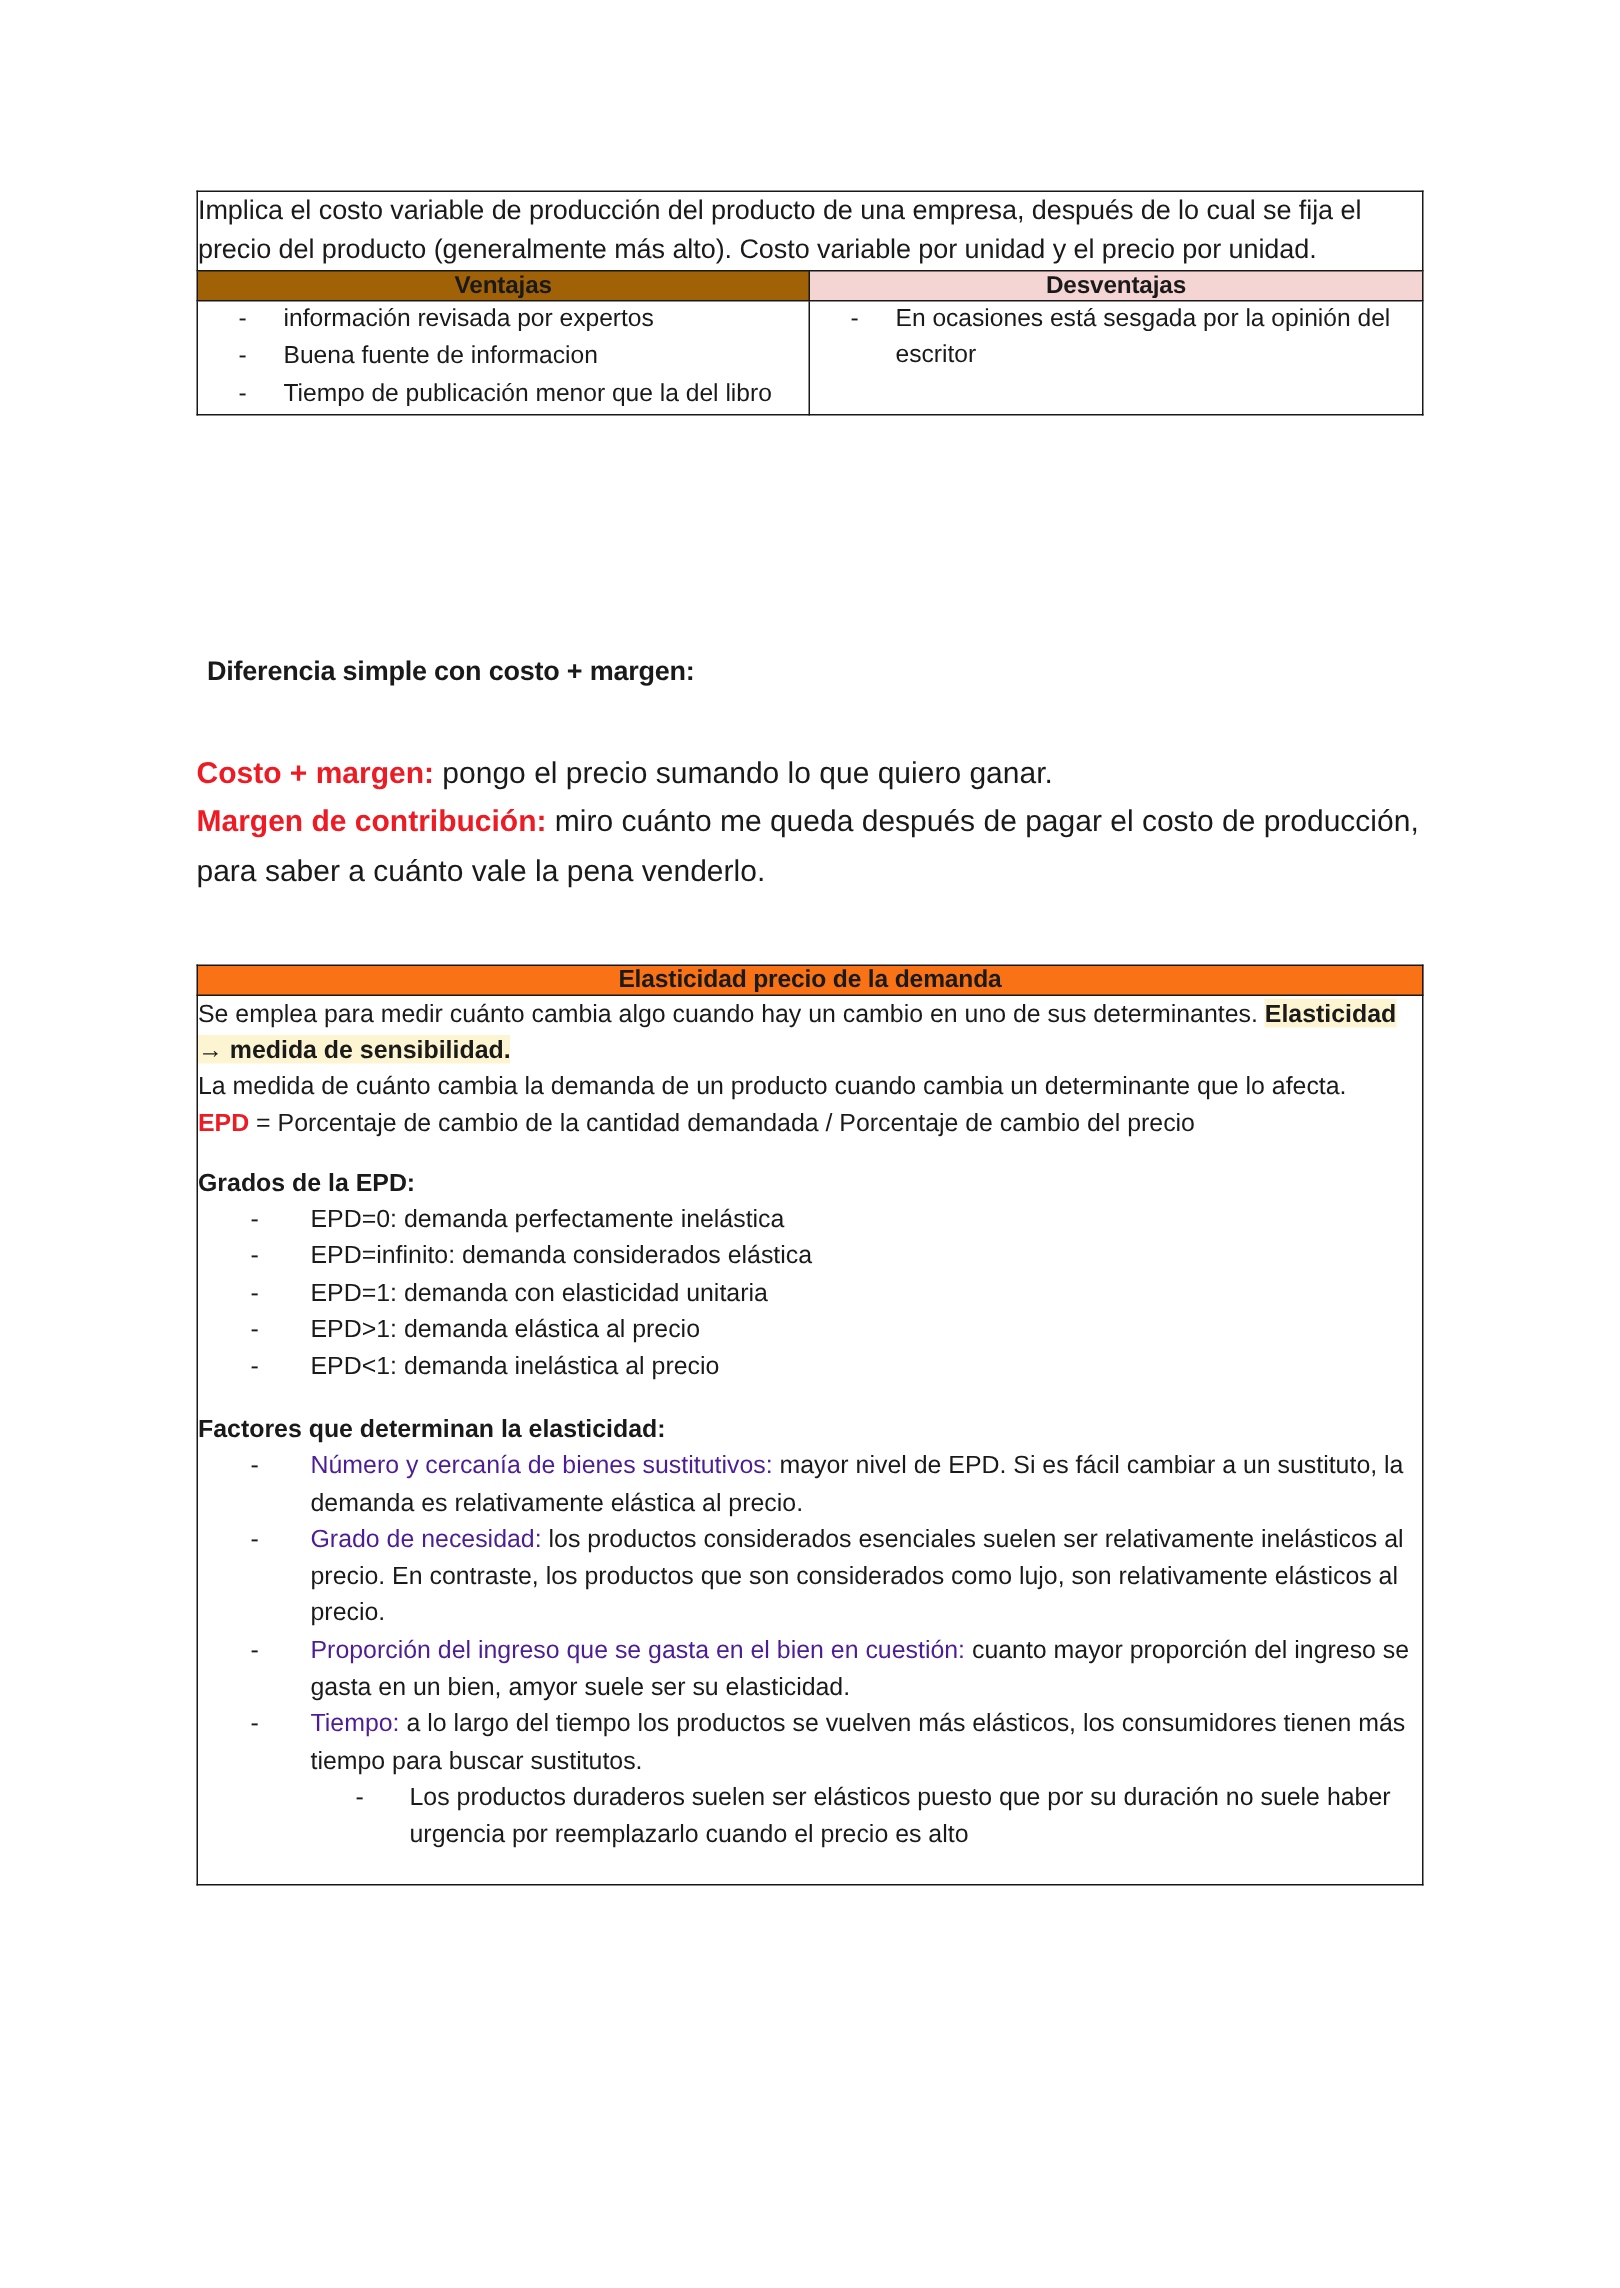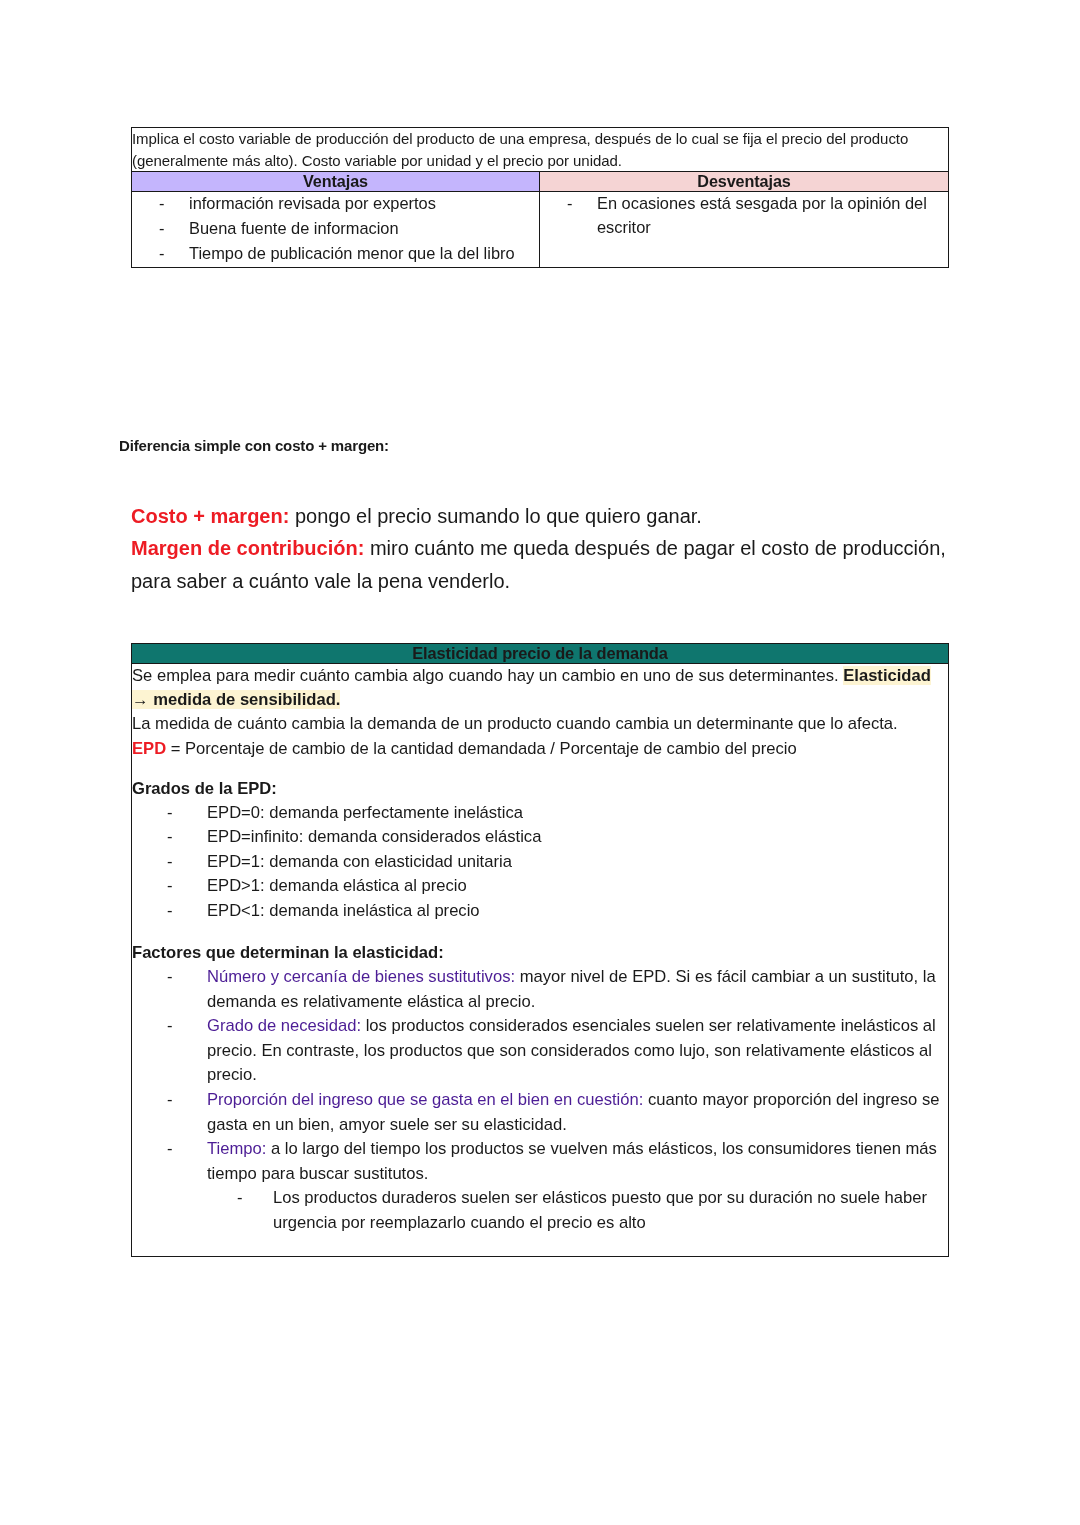--- a/index.html
+++ b/index.html
@@ -38,32 +38,32 @@
   }
 
   
   #table-costo {
     left: 131px;
     top: 127px;
     width: 817px;
   }
   .intro-cell {
     padding: 16px 14px 14px 13px;
-    font-size: 15px;
+    font-size: 18px;
     line-height: 1.44;
     letter-spacing: -0.05px;
   }
   .hdr-cell {
     text-align: center;
     font-weight: bold;
     font-size: 16.2px;
     padding: 11px 4px 11px 4px;
     letter-spacing: -0.1px;
   }
-  .hdr-ventajas   { background: #c4b5fd; }
+  .hdr-ventajas   { background: #a16207; }
   .hdr-desventajas{ background: #f5d4d4; }
 
   .list-cell {
     padding: 13px 10px 18px 12px;
     font-size: 16.4px;
     line-height: 1.46;
   }
   .list-cell-right { padding-left: 22px; }
 
   ul.dash-list {
@@ -79,44 +79,44 @@
   ul.dash-list > li::before {
     content: "-";
     position: absolute;
     left: 27px;
     top: 0;
   }
 
   
   #heading-diferencia {
     position: absolute;
-    left: 119px;
+    left: 138px;
     top: 437px;
-    font-size: 15px;
+    font-size: 18px;
     font-weight: bold;
     letter-spacing: -0.15px;
   }
   #para-costo-margen {
     position: absolute;
     left: 131px;
     top: 500px;
     width: 820px;
     font-size: 20px;
     line-height: 1.62;
   }
   .red-bold { color: #ed1c24; font-weight: bold; }
 
   
   #table-elasticidad {
     left: 131px;
     top: 643px;
     width: 817px;
   }
   .hdr-elasticidad {
-    background: #0f766e;
+    background: #f97316;
     text-align: center;
     font-weight: bold;
     font-size: 16.4px;
     padding: 12px 4px 12px 4px;
     letter-spacing: -0.1px;
   }
   .body-elasticidad {
     padding: 11px 14px 44px 12px;
     font-size: 16.6px;
     line-height: 1.46;

